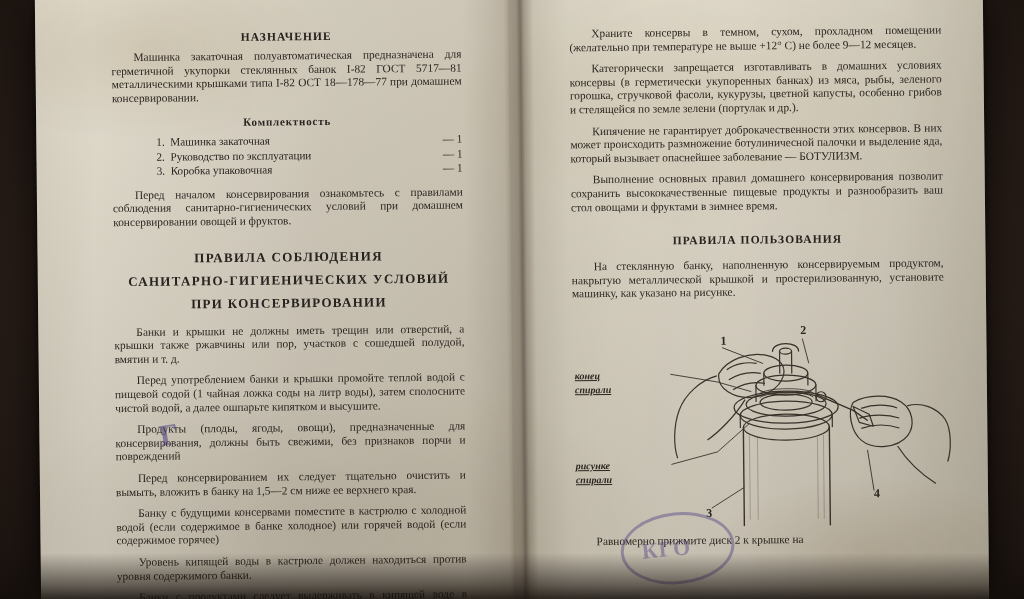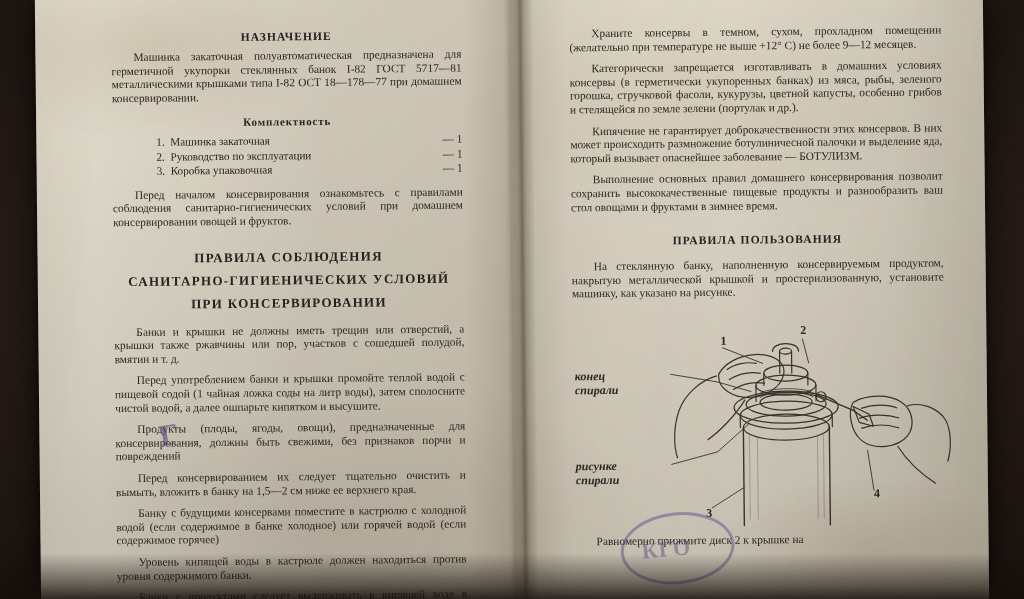--- a/index.html
+++ b/index.html
@@ -122,24 +122,25 @@
     position: relative;
     margin-top: 12px;
     width: 372px;
     height: 218px;
   }
   #figure svg { position: absolute; left: -6px; top: 0; }
   .fig-label {
     position: absolute;
     font-family: "Liberation Serif", serif;
     font-style: italic;
-    font-size: 12px;
+    font-size: 10px;
     line-height: 14px;
     color: #2b2621;
     font-weight: bold;
+    text-decoration: underline;
   }
   #lbl-konec  { left: 2px;   top: 56px; }
   #lbl-nachalo{ left: 2px;   top: 146px; }
   .fig-num {
     position: absolute;
     font-size: 12px;
     font-weight: bold;
     color: #2b2621;
     font-family: "Liberation Serif", serif;
   }

